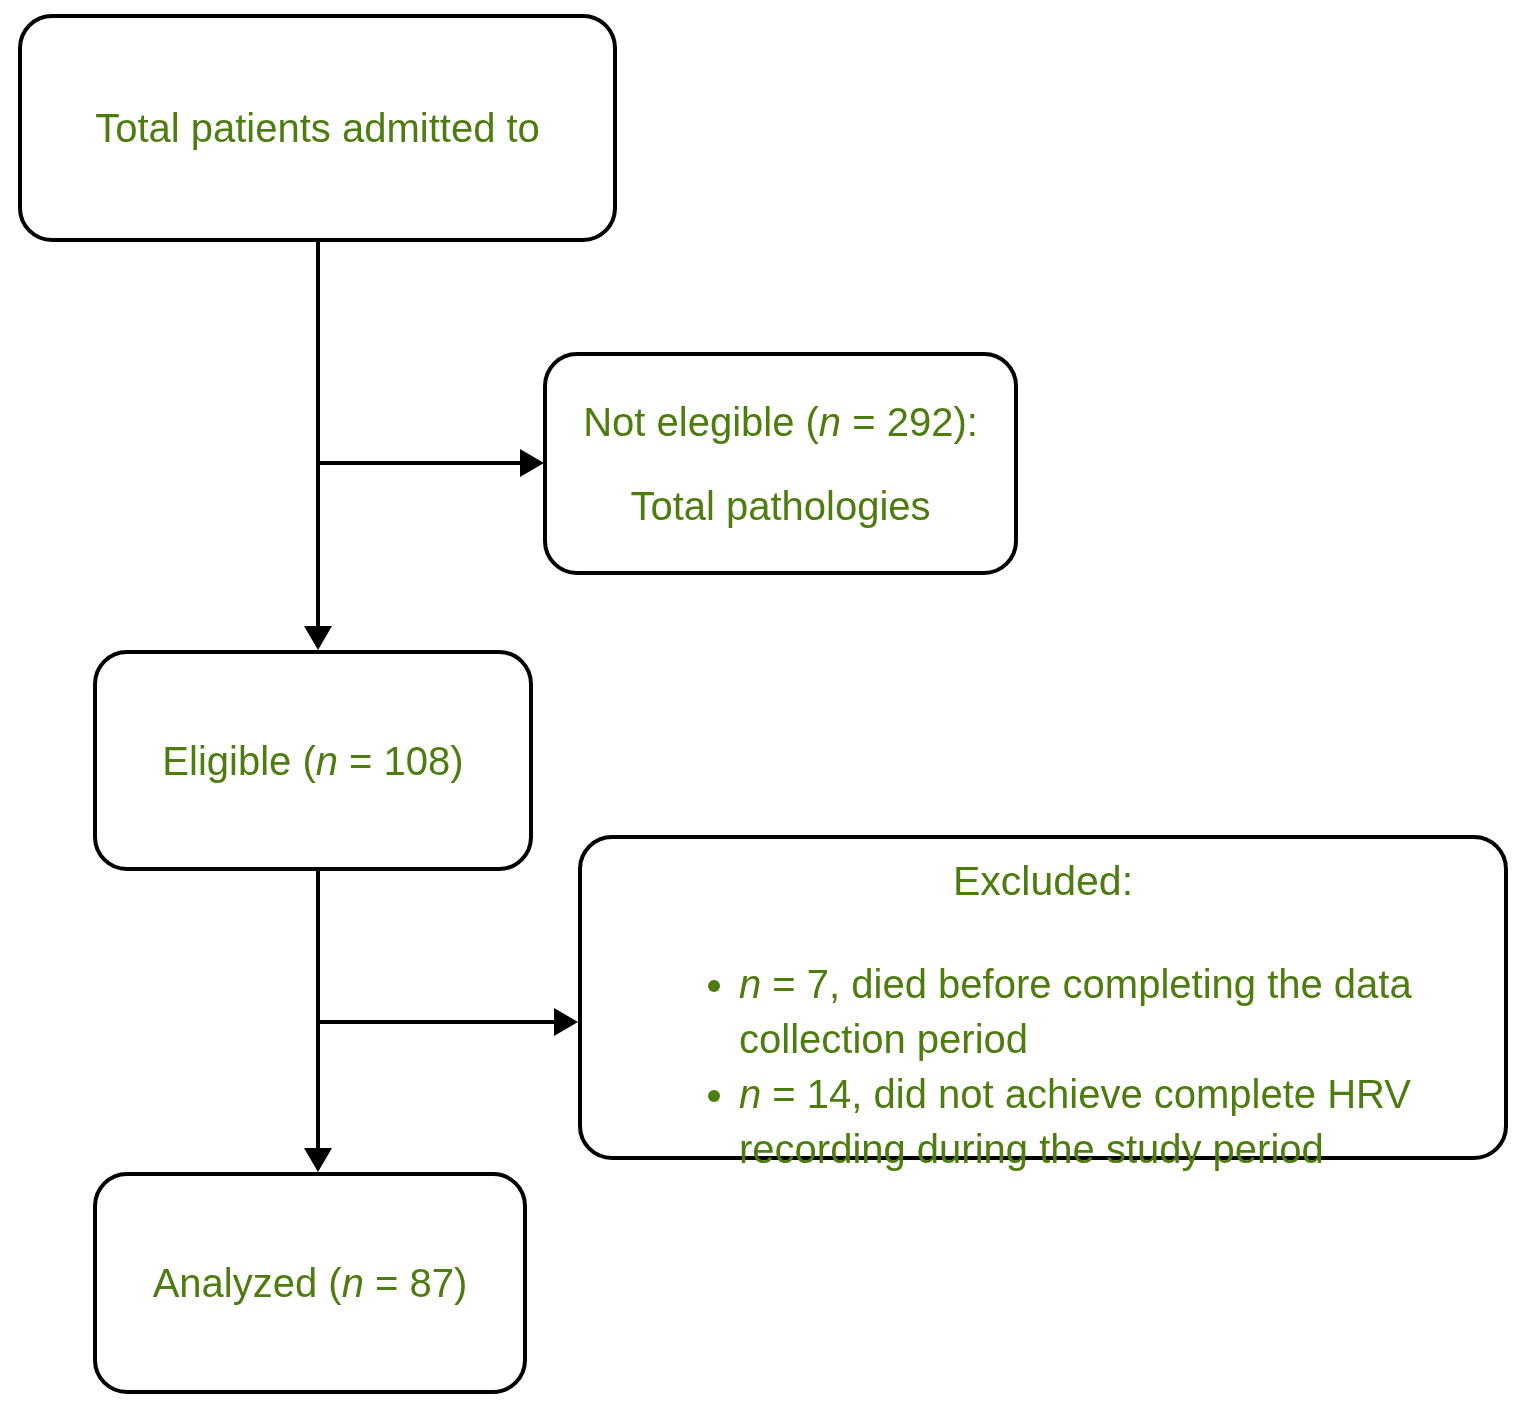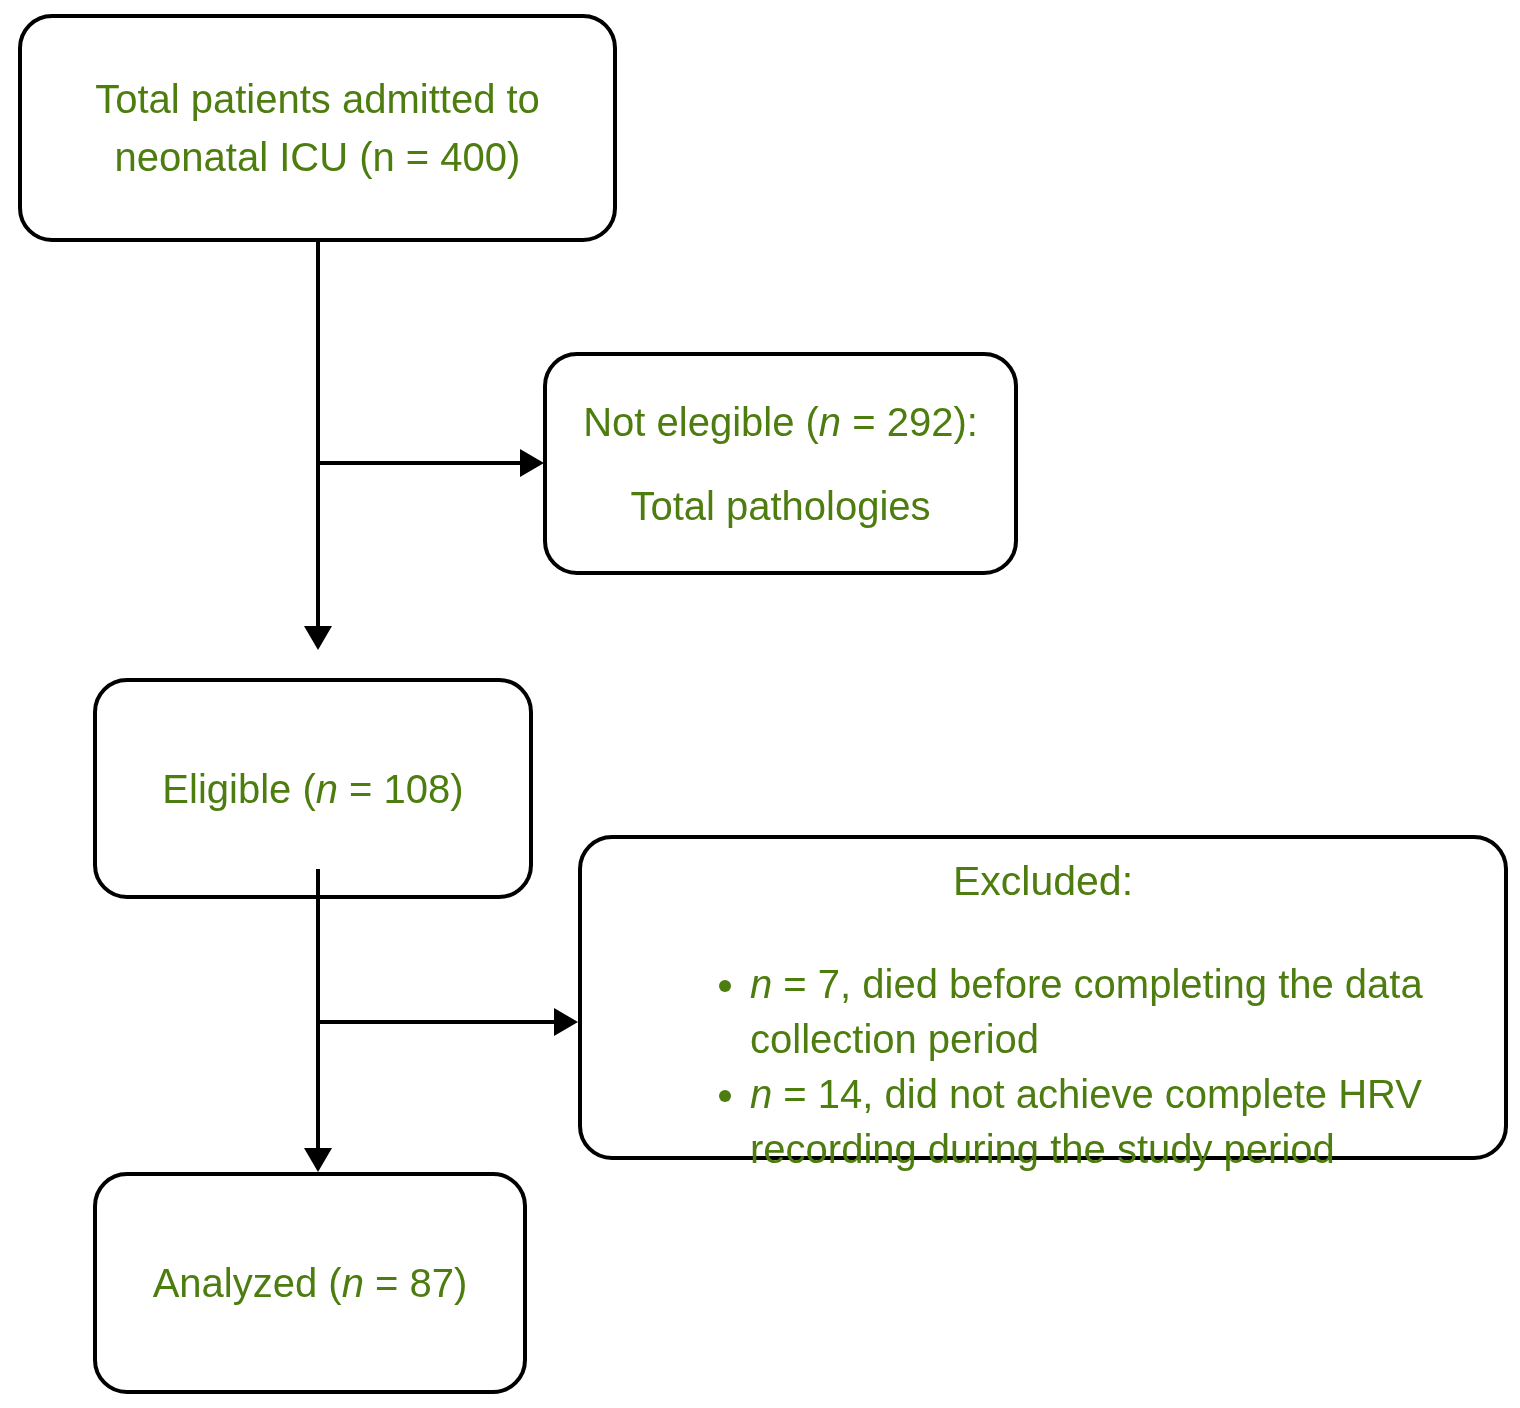--- a/index.html
+++ b/index.html
@@ -25,34 +25,34 @@
     display: flex;
     flex-direction: column;
     align-items: center;
     justify-content: center;
     text-align: center;
     font-size: 40px;
     line-height: 58px;
   }
   #box-total     { left: 18px;  top: 14px;   width: 599px; height: 228px; }
   #box-noteligible { left: 543px; top: 352px;  width: 475px; height: 223px; gap: 26px; }
-  #box-eligible  { left: 93px;  top: 650px;  width: 440px; height: 221px; margin-top: 28px; }
+  #box-eligible  { left: 93px;  top: 650px;  width: 440px; height: 221px; }
   #box-excluded  { left: 578px; top: 835px;  width: 930px; height: 325px;
                    justify-content: flex-start; }
   #box-analyzed  { left: 93px;  top: 1172px; width: 434px; height: 222px; text-align: right; }
 
   .excluded-title {
     margin-top: 16px;
     font-size: 41px;
     line-height: 52px;
   }
   .excluded-list {
     align-self: stretch;
     text-align: left;
-    margin: 50px 20px 0 16px;
+    margin: 50px 20px 0 5px;
     padding-left: 152px;
     font-size: 40px;
     line-height: 55px;
     list-style: disc outside;
   }
   .excluded-list li { margin: 0; padding: 0; }
 
   .vline {
     position: absolute;
     width: 4px;
@@ -93,21 +93,20 @@
 
   .it { font-style: italic; }
 </style>
 </head>
 <body>
 
 <div class="canvas">
 
   <div class="box" id="box-total">
     <div>Total patients admitted to</div>
-    <div>neonatal ICU (n = 400)</div>
   </div>
 
   <div class="vline" id="vline-top"></div>
   <div class="hline" id="hline-noteligible"></div>
   <div class="arrow-right" id="arrow-into-noteligible"></div>
   <div class="arrow-down" id="arrow-into-eligible"></div>
 
   <div class="box" id="box-noteligible">
     <div><span>Not elegible (</span><span class="it">n</span><span> = 292):</span></div>
     <div>Total pathologies</div>

